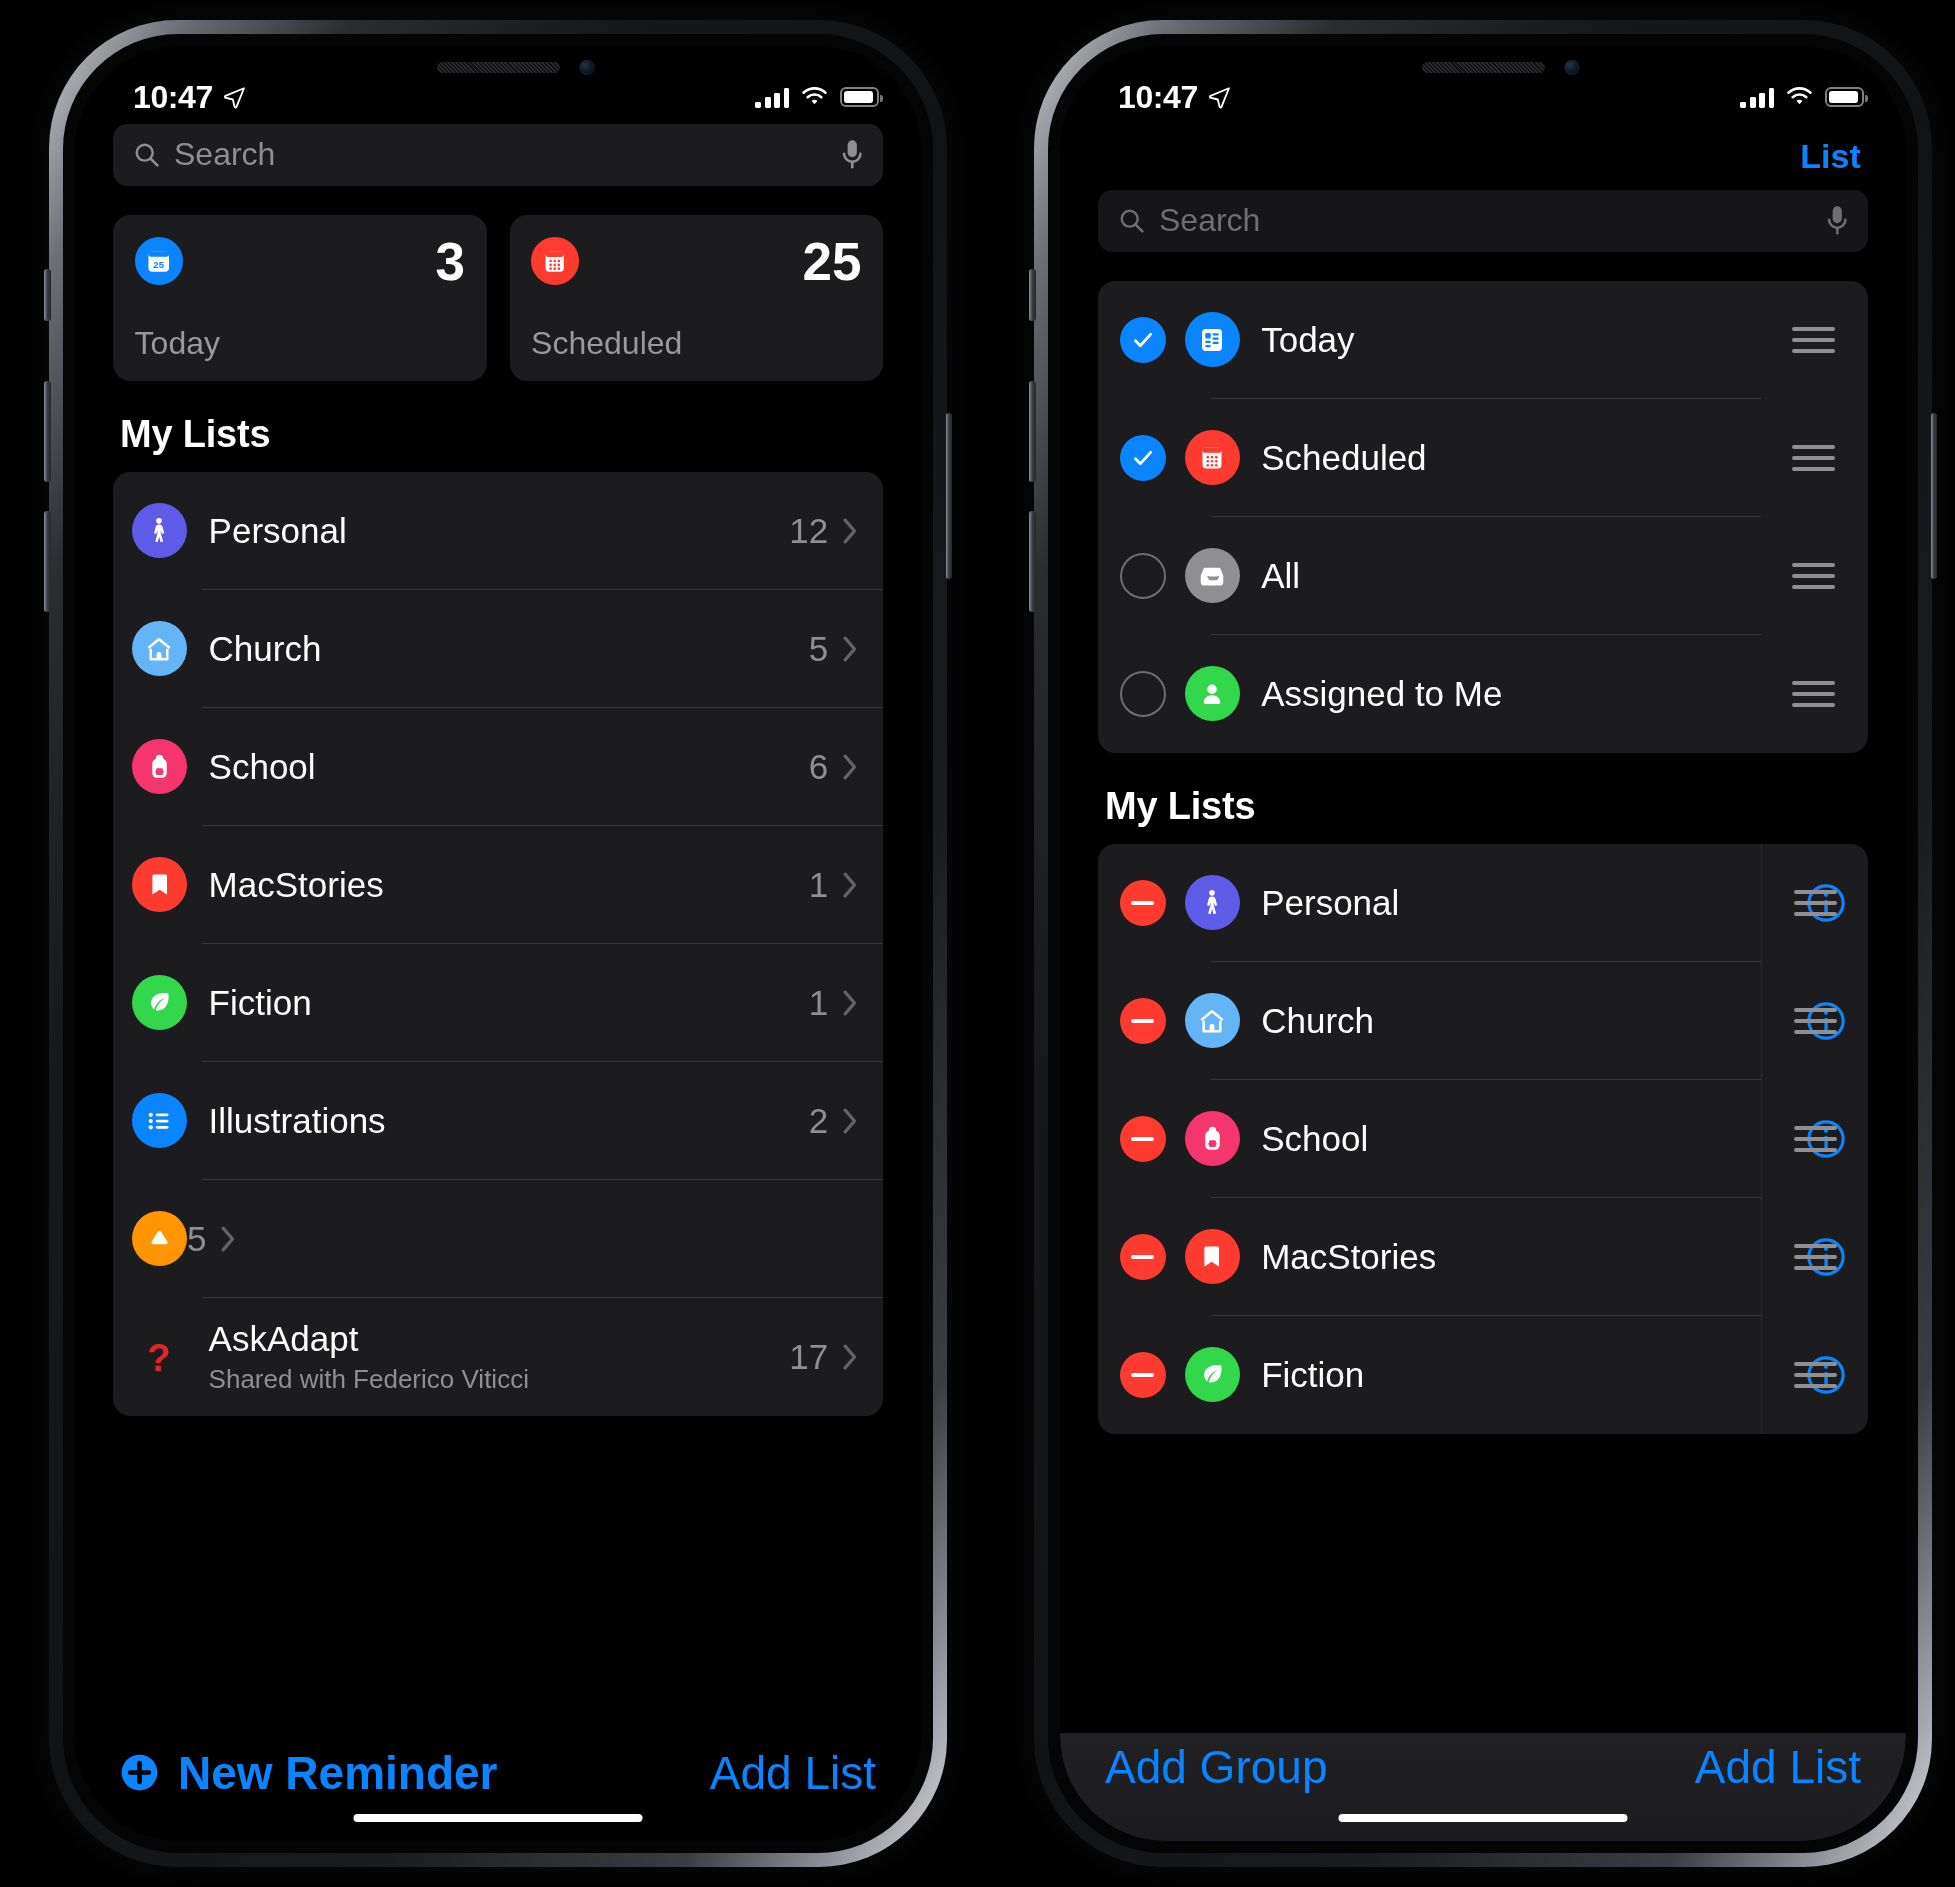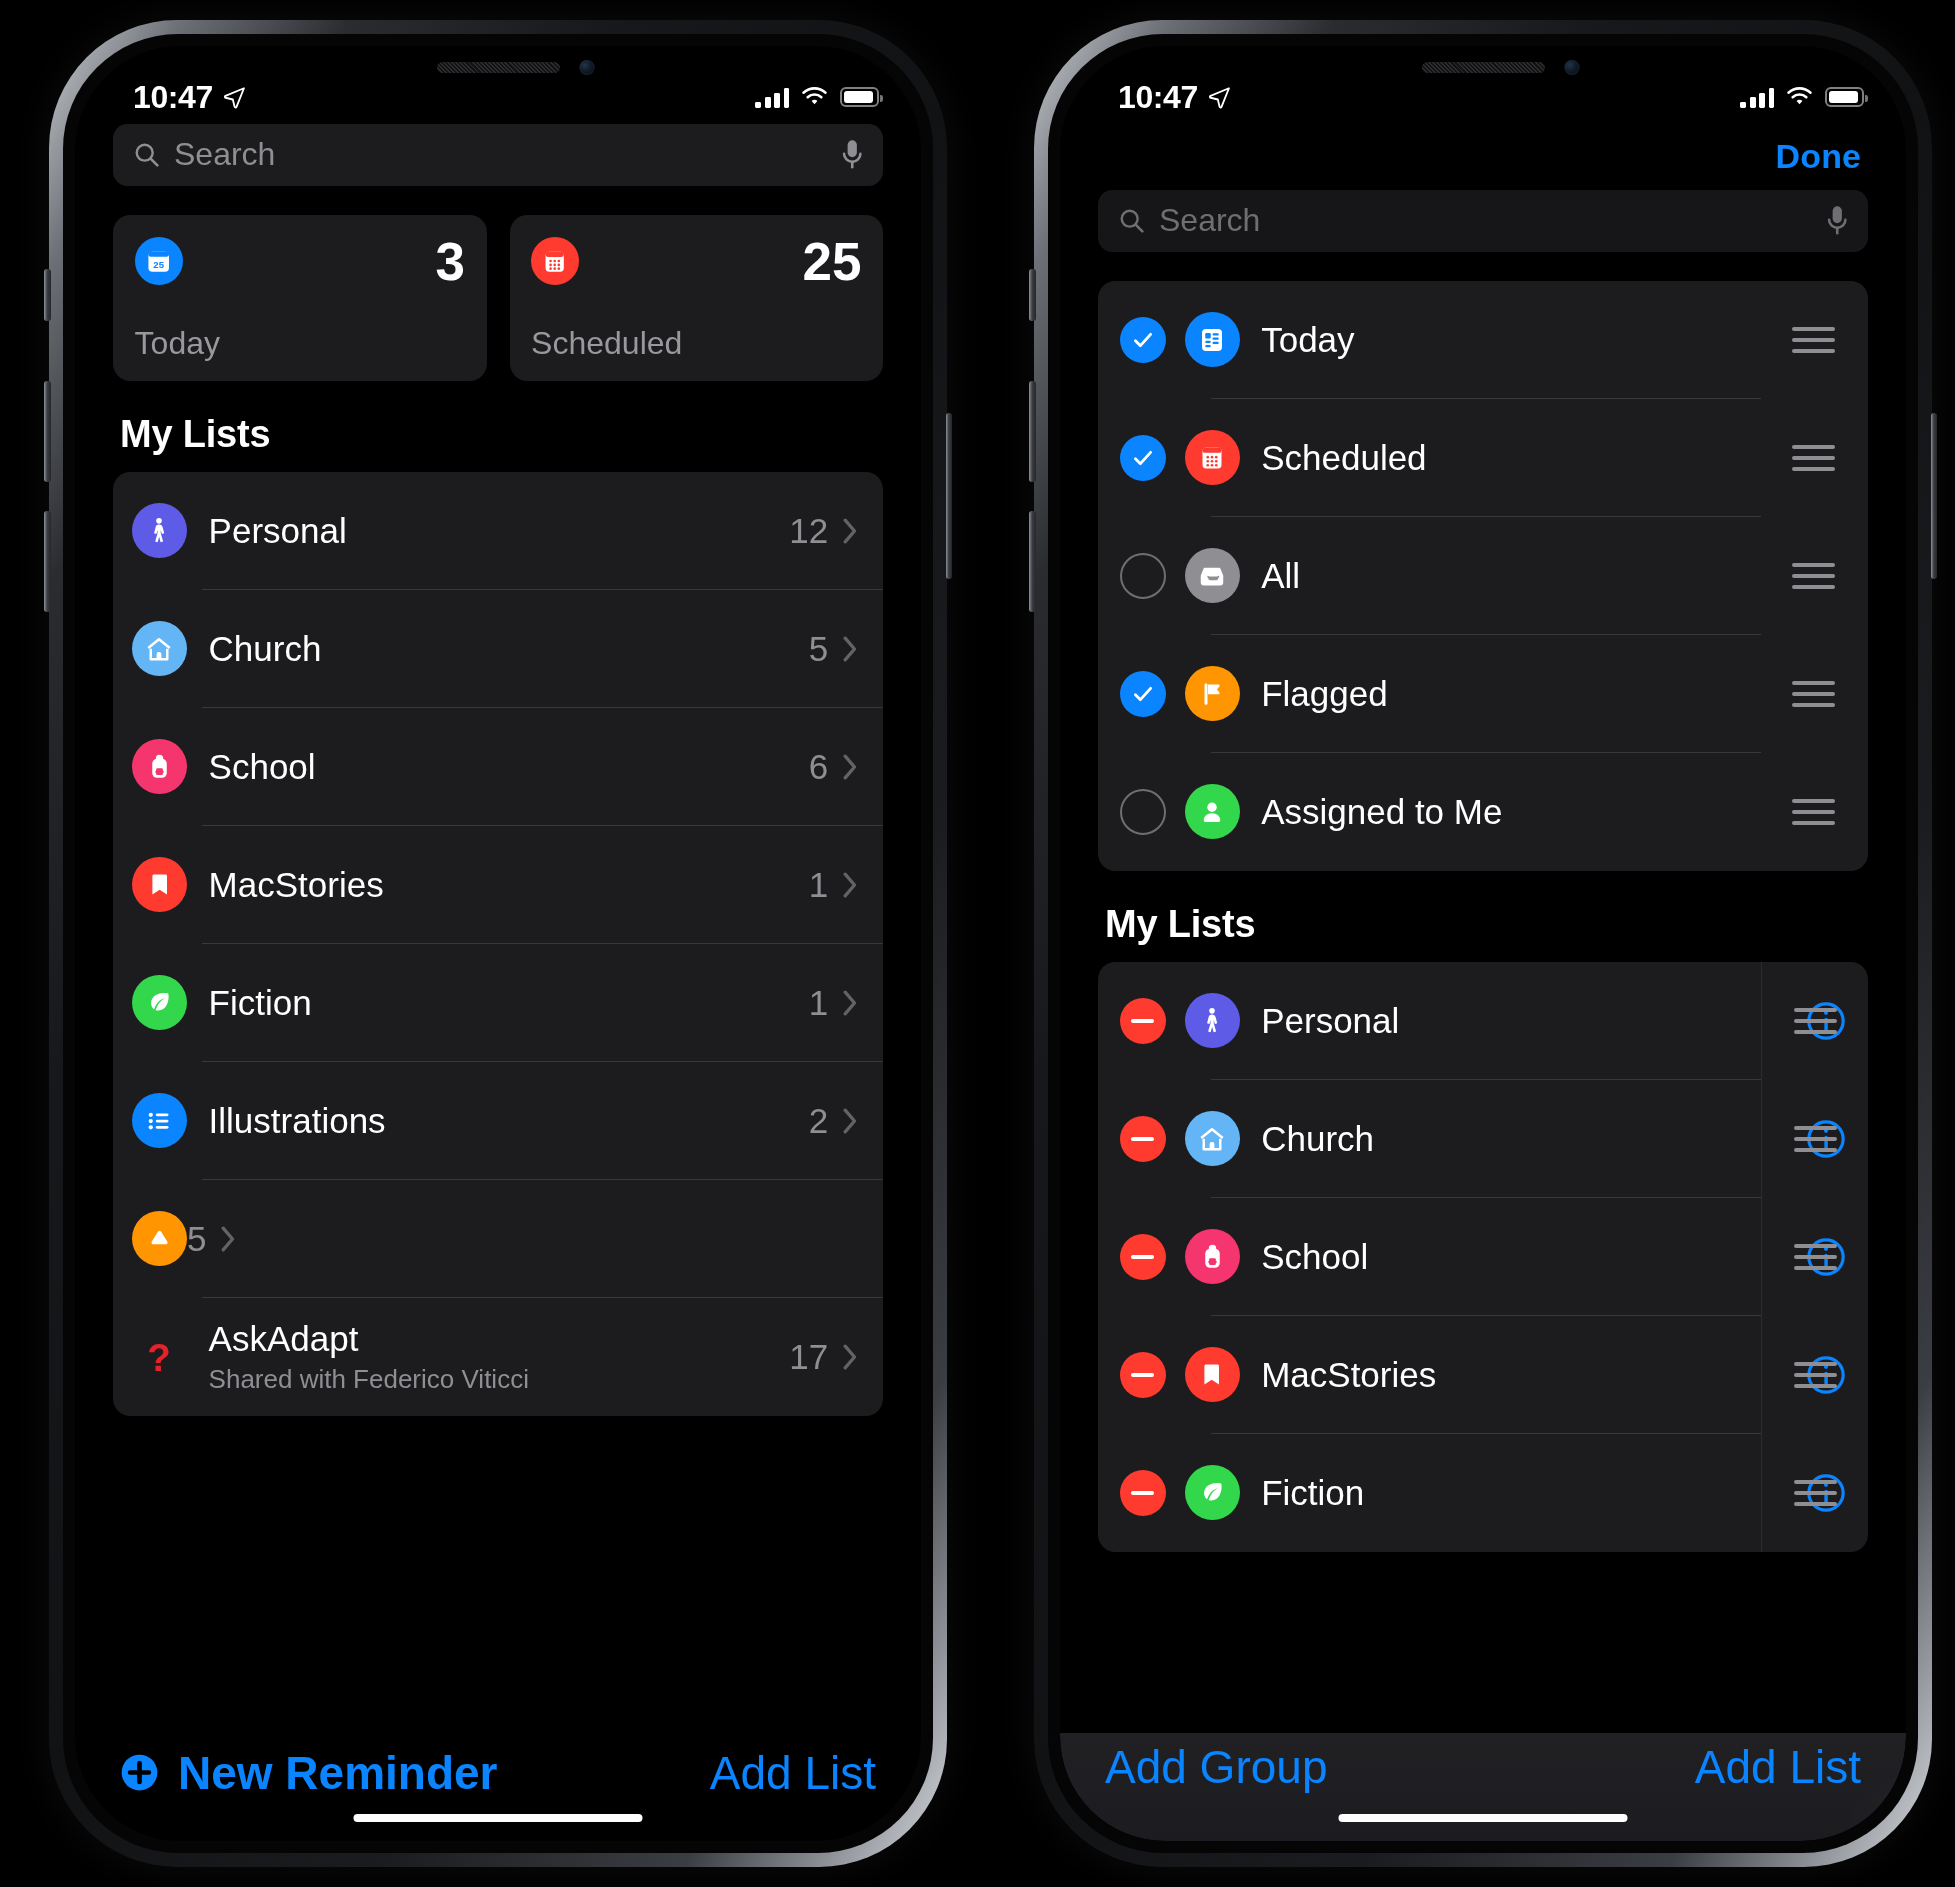--- a/index.html
+++ b/index.html
@@ -503,21 +503,21 @@
             </svg>
             <span class="battery">
                 <i></i>
               </span>
           </div>
         </div>
 
         <div class="app">
 
           <div class="navbar">
-            <span class="nav-action bold">Done</span>
+            <span class="nav-action bold">List</span>
           </div>
 
           <div class="searchwrap">
             <div class="searchbar dim">
               <svg width="29" height="29" viewBox="0 0 24 24">
                 <circle cx="10.5" cy="10.5" r="6.6" fill="none" stroke="#6e6e73" stroke-width="2"></circle>
                 <path d="M15.4 15.4L21 21" stroke="#6e6e73" stroke-width="2.2" stroke-linecap="round"></path>
               </svg>
               <span class="ph">Search</span>
               <svg width="24.5" height="33" viewBox="0 0 18 24">
@@ -598,40 +598,20 @@
               </span>
               <span class="title">All</span>
               <span class="grip">
                   <i></i>
                   <i></i>
                   <i></i>
                 </span>
               <span class="sep"></span>
             </div>
 
-            <div class="row edit">
-              <span class="sel on">
-                <svg width="26" height="26" viewBox="0 0 24 24">
-                    <path d="M5 12.6l4.6 4.6L19 6.8" fill="none" stroke="#fff" stroke-width="2.6" stroke-linecap="round" stroke-linejoin="round"></path>
-                  </svg>
-              </span>
-              <span class="icon" style="background:#ff9500">
-                <svg width="30" height="30" viewBox="0 0 24 24" fill="#fff">
-                    <rect x="6" y="3.6" width="2.4" height="17" rx="1.1"></rect>
-                    <path d="M8.8 4.4h8.4c.8 0 1.2.9.7 1.5l-1.9 2.4 1.9 2.4c.5.6.1 1.5-.7 1.5H8.8z"></path>
-                  </svg>
-              </span>
-              <span class="title">Flagged</span>
-              <span class="grip">
-                  <i></i>
-                  <i></i>
-                  <i></i>
-                </span>
-              <span class="sep"></span>
-            </div>
 
             <div class="row edit">
               <span class="sel off"></span>
               <span class="icon" style="background:#32d74b">
                 <svg width="30" height="30" viewBox="0 0 24 24" fill="#fff">
                     <circle cx="12" cy="8.2" r="3.8"></circle>
                     <path d="M12 13c-4 0-6.6 2.6-6.6 5.6 0 .9.6 1.4 1.5 1.4h10.2c.9 0 1.5-.5 1.5-1.4 0-3-2.6-5.6-6.6-5.6z"></path>
                   </svg>
               </span>
               <span class="title">Assigned to Me</span>

